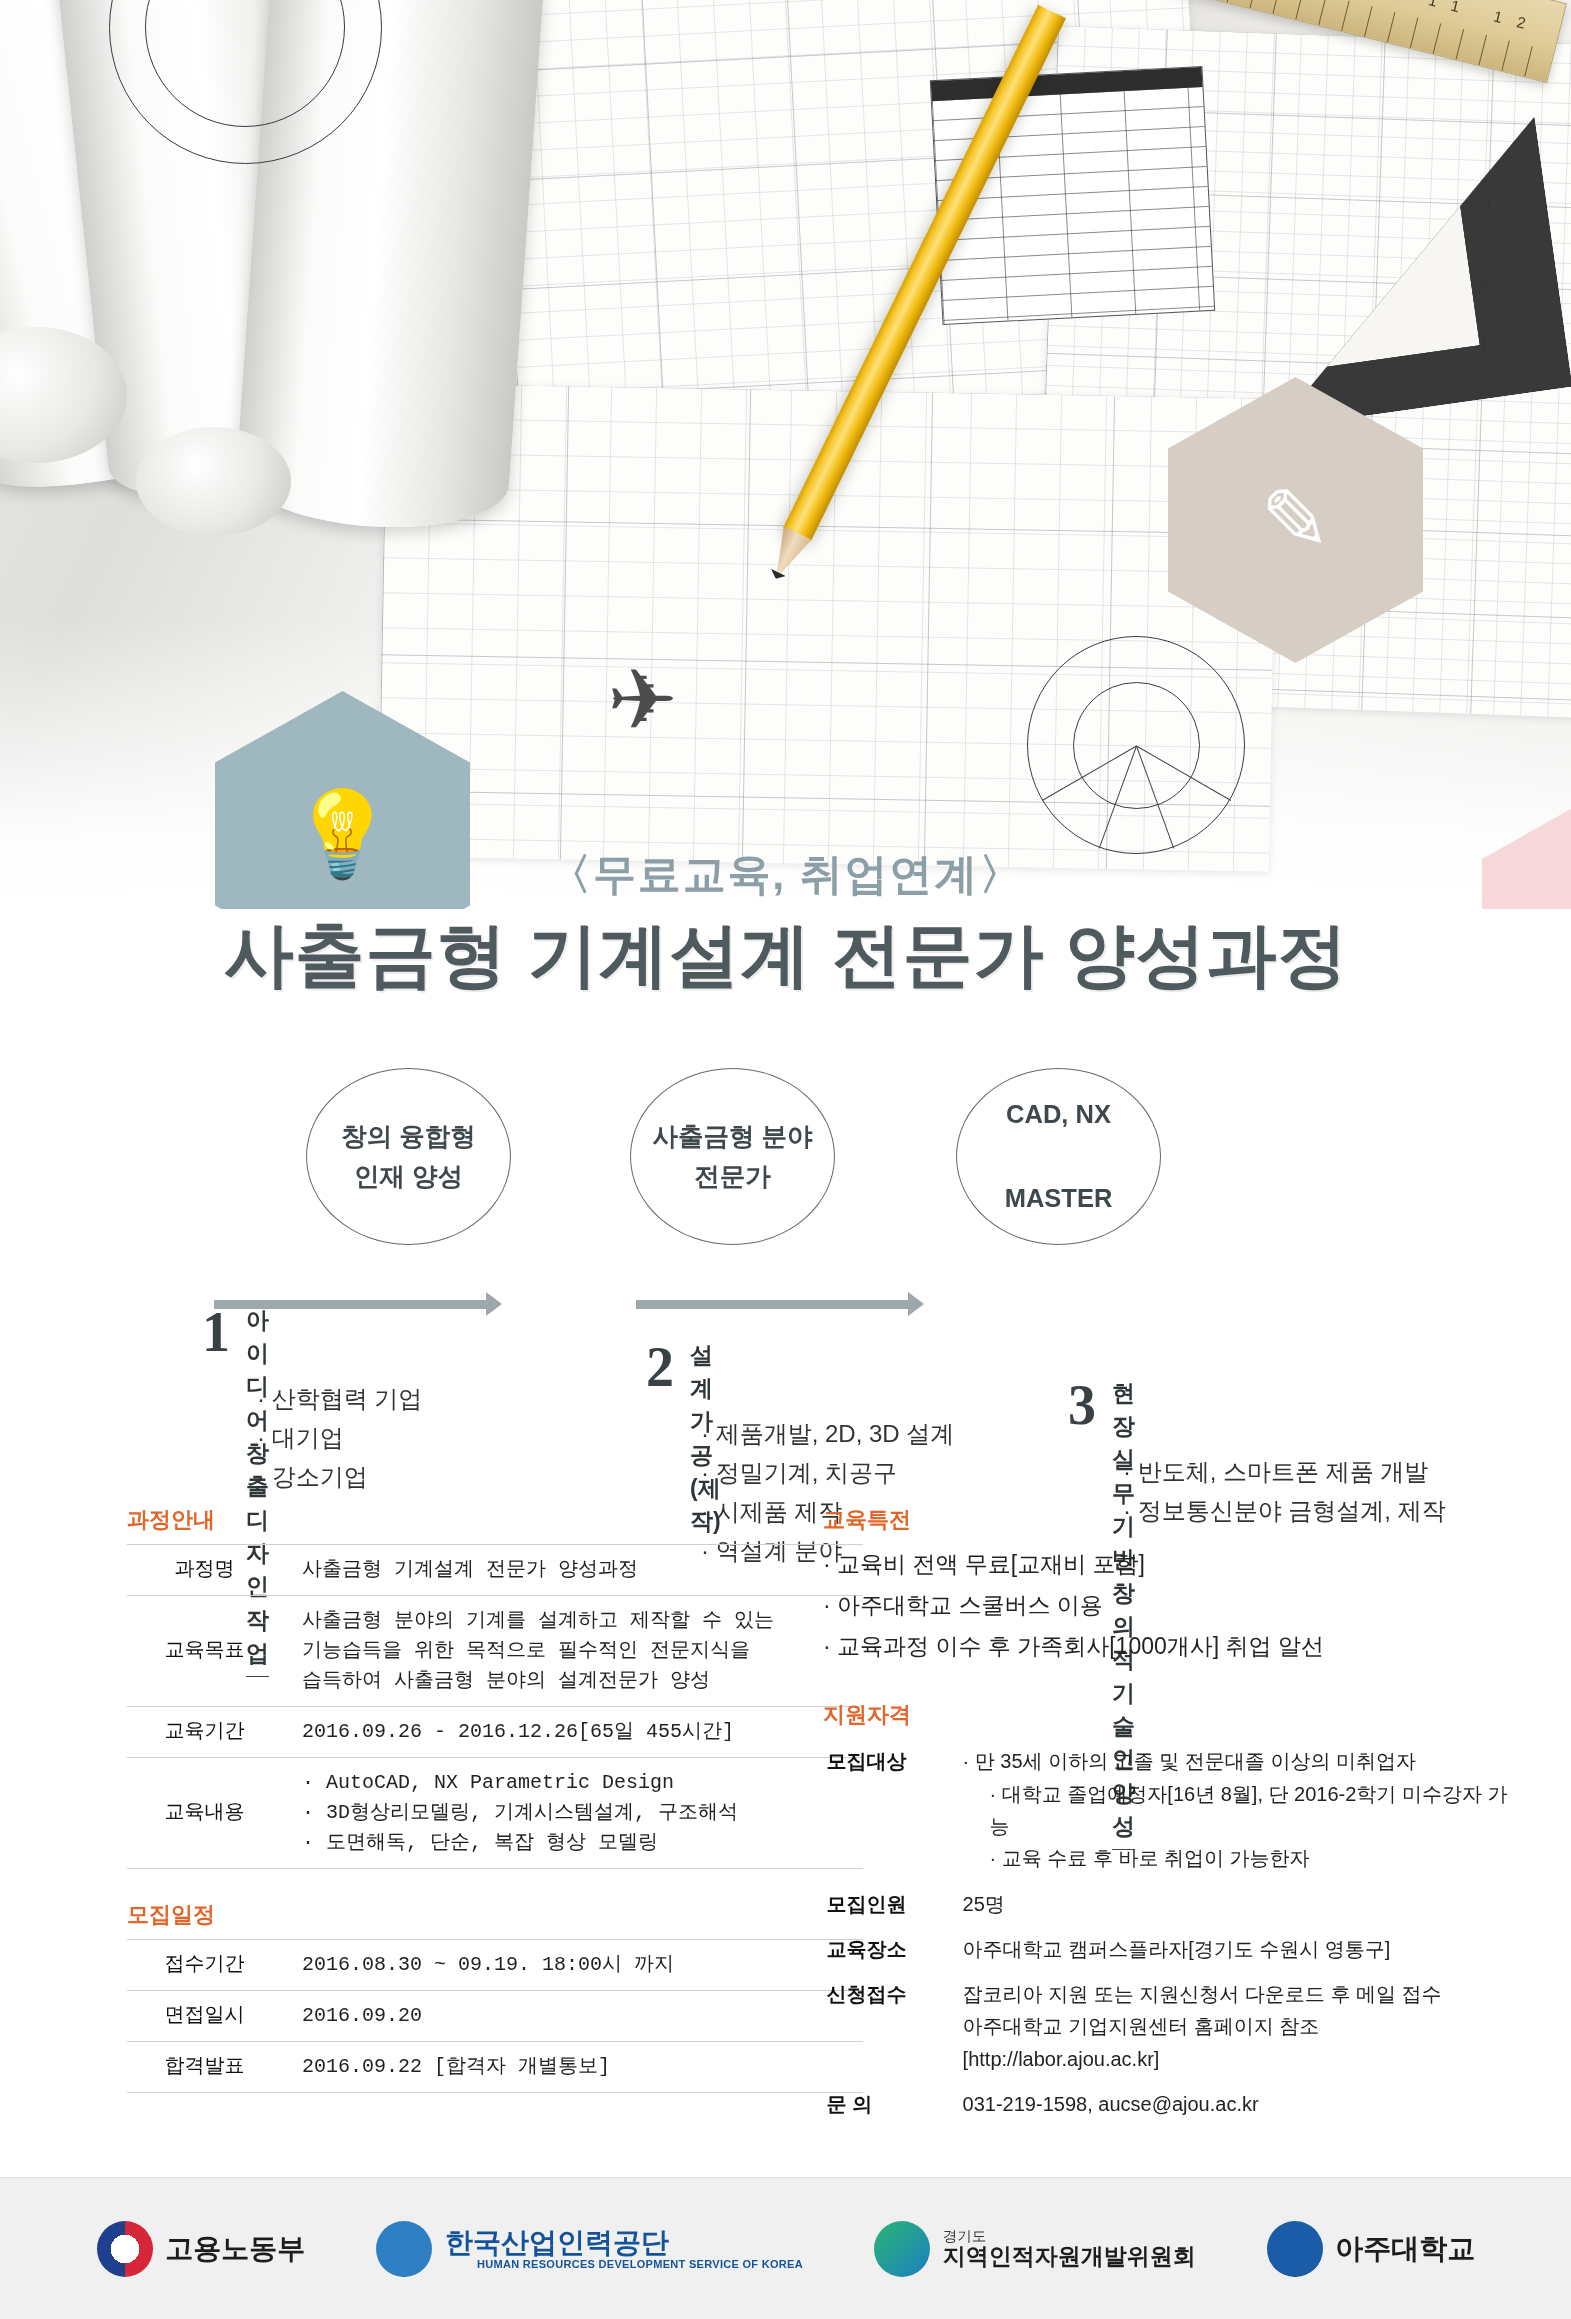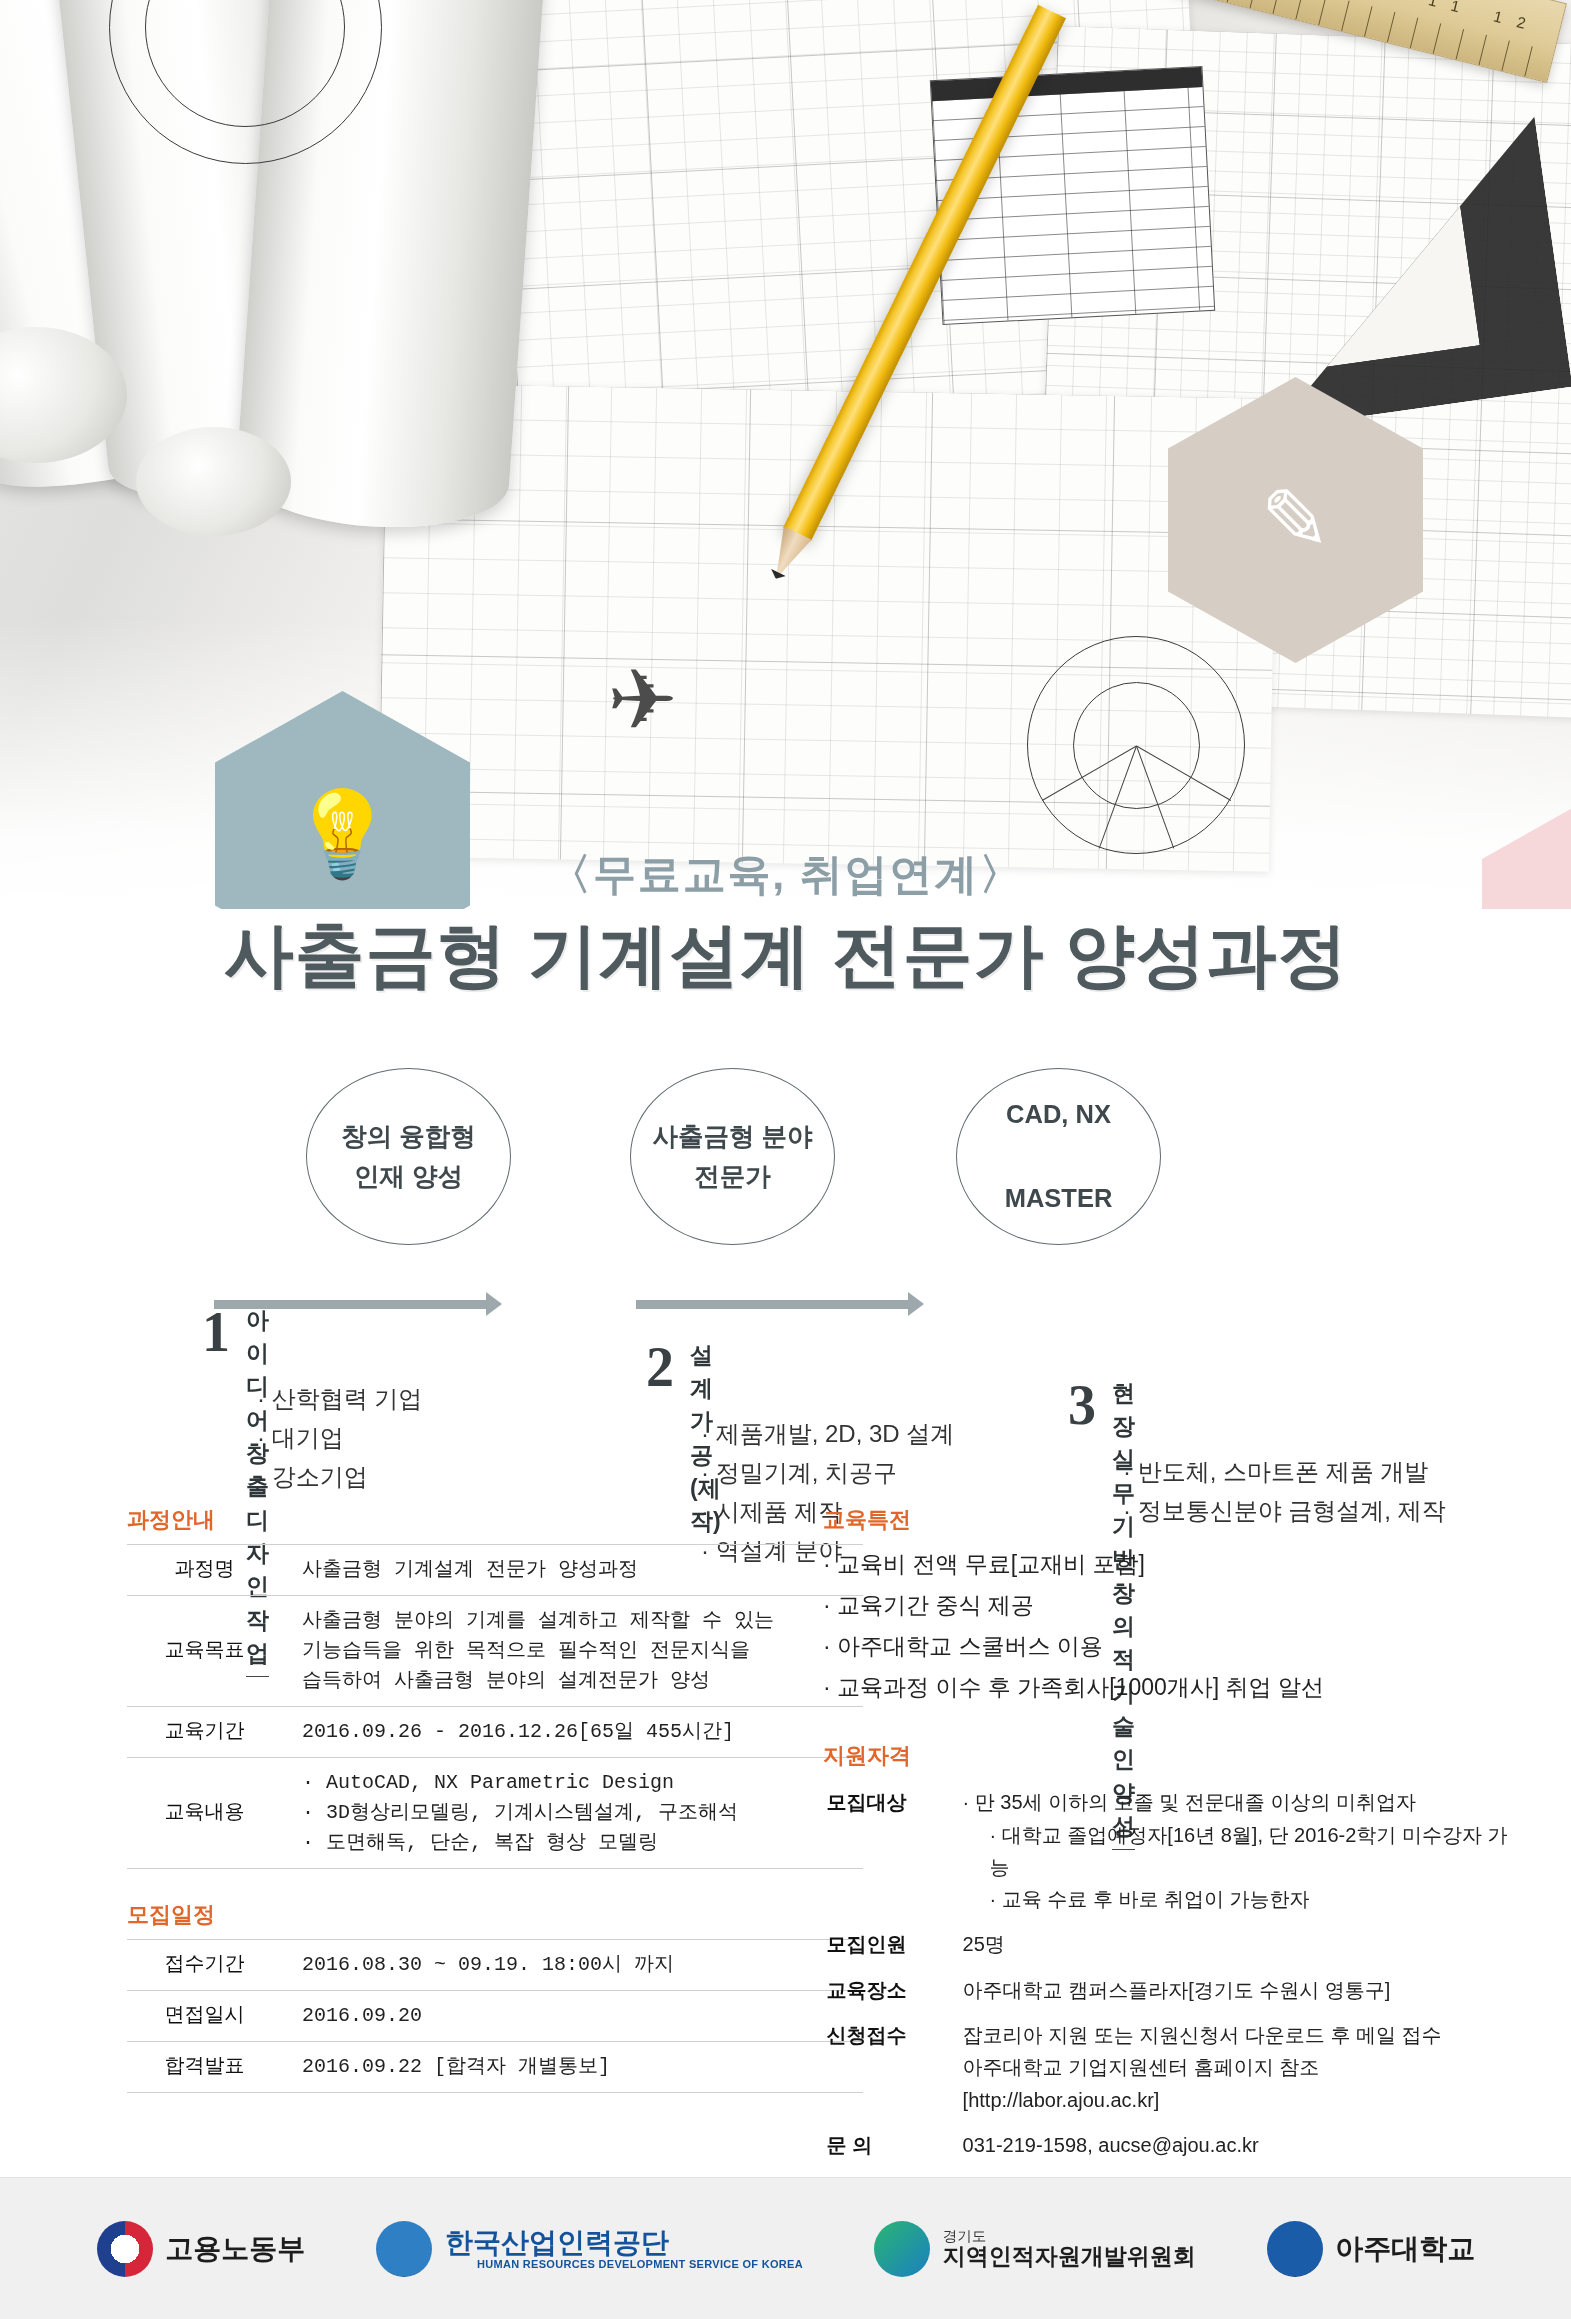--- a/index.html
+++ b/index.html
@@ -370,21 +370,20 @@
       <td class="val">2016.09.22 [합격자 개별통보]</td>
     </tr>
   </tbody>
     </table>
 </div>
 
 <div class="right-col">
   <div class="sec-title">교육특전</div>
   <div class="bullets">
     <div>· 교육비 전액 무료[교재비 포함]</div>
-    <div>· 교육기간 중식 제공</div>
     <div>· 아주대학교 스쿨버스 이용</div>
     <div>· 교육과정 이수 후 가족회사[1000개사] 취업 알선</div>
   </div>
 
   <div class="sec-title" style="margin-top:33px">지원자격</div>
   <table class="q-table">
     <tbody>
         <tr>
       <td class="qlbl">모집대상</td>
       <td>

